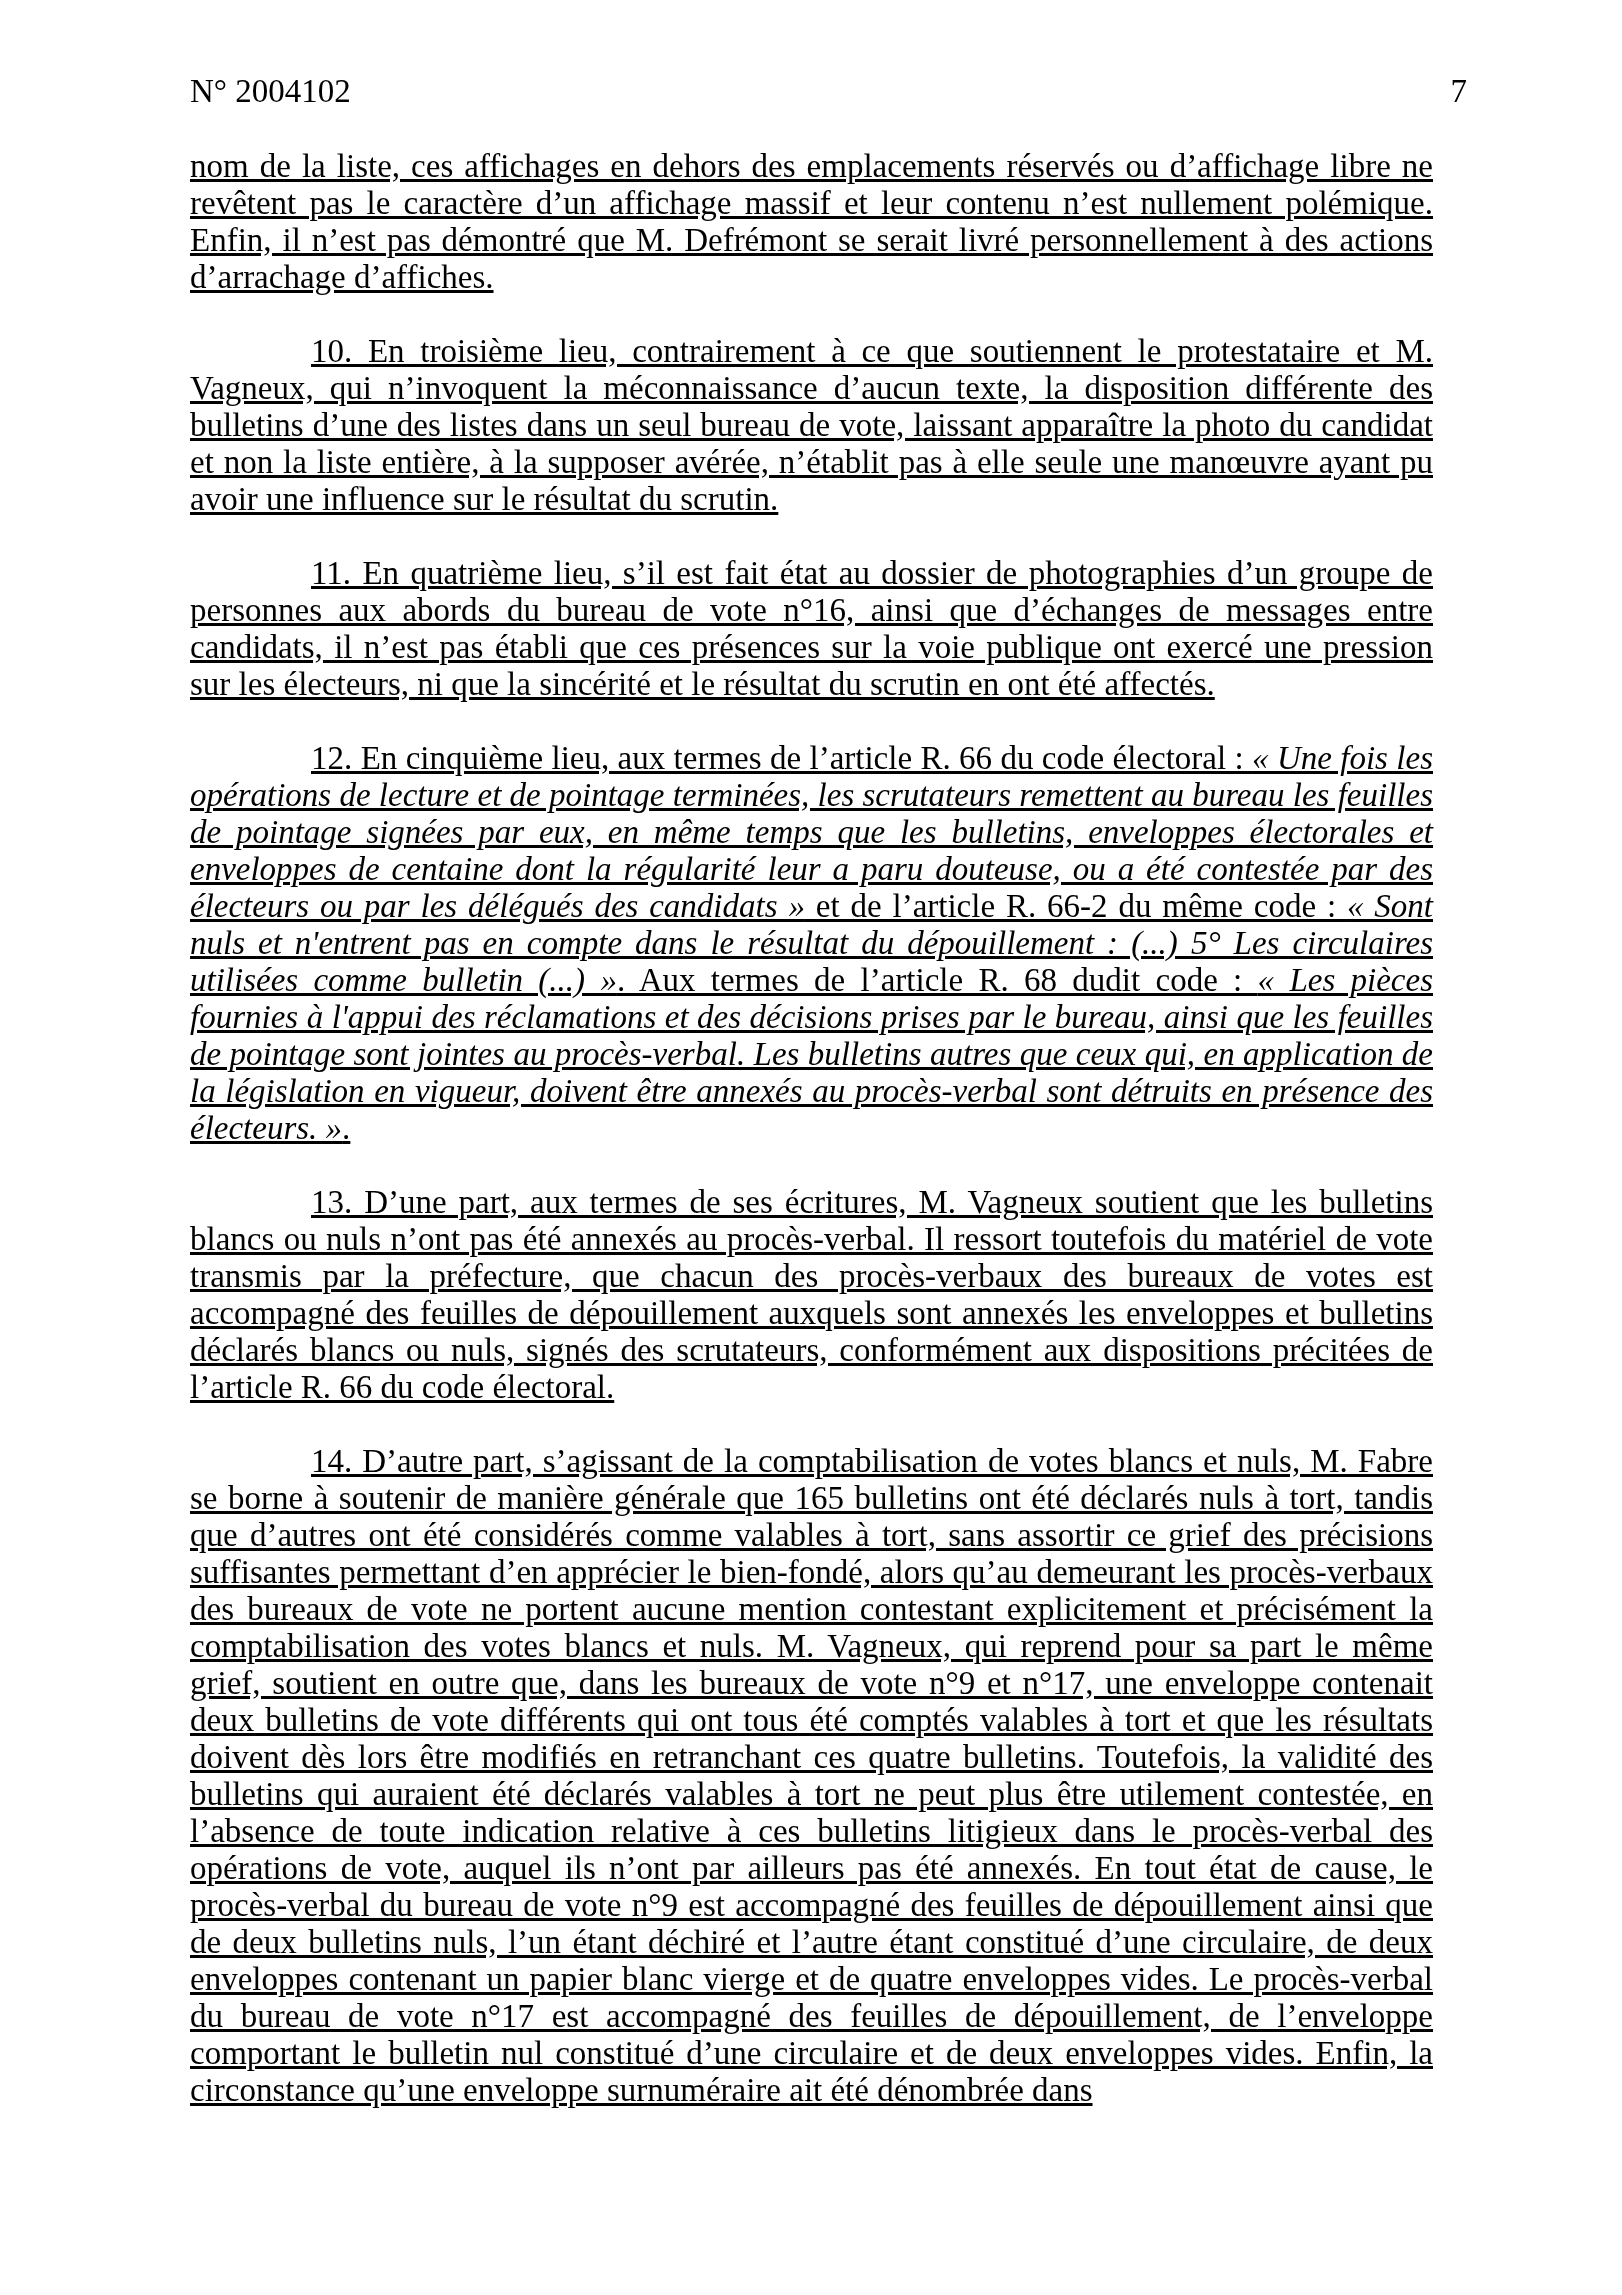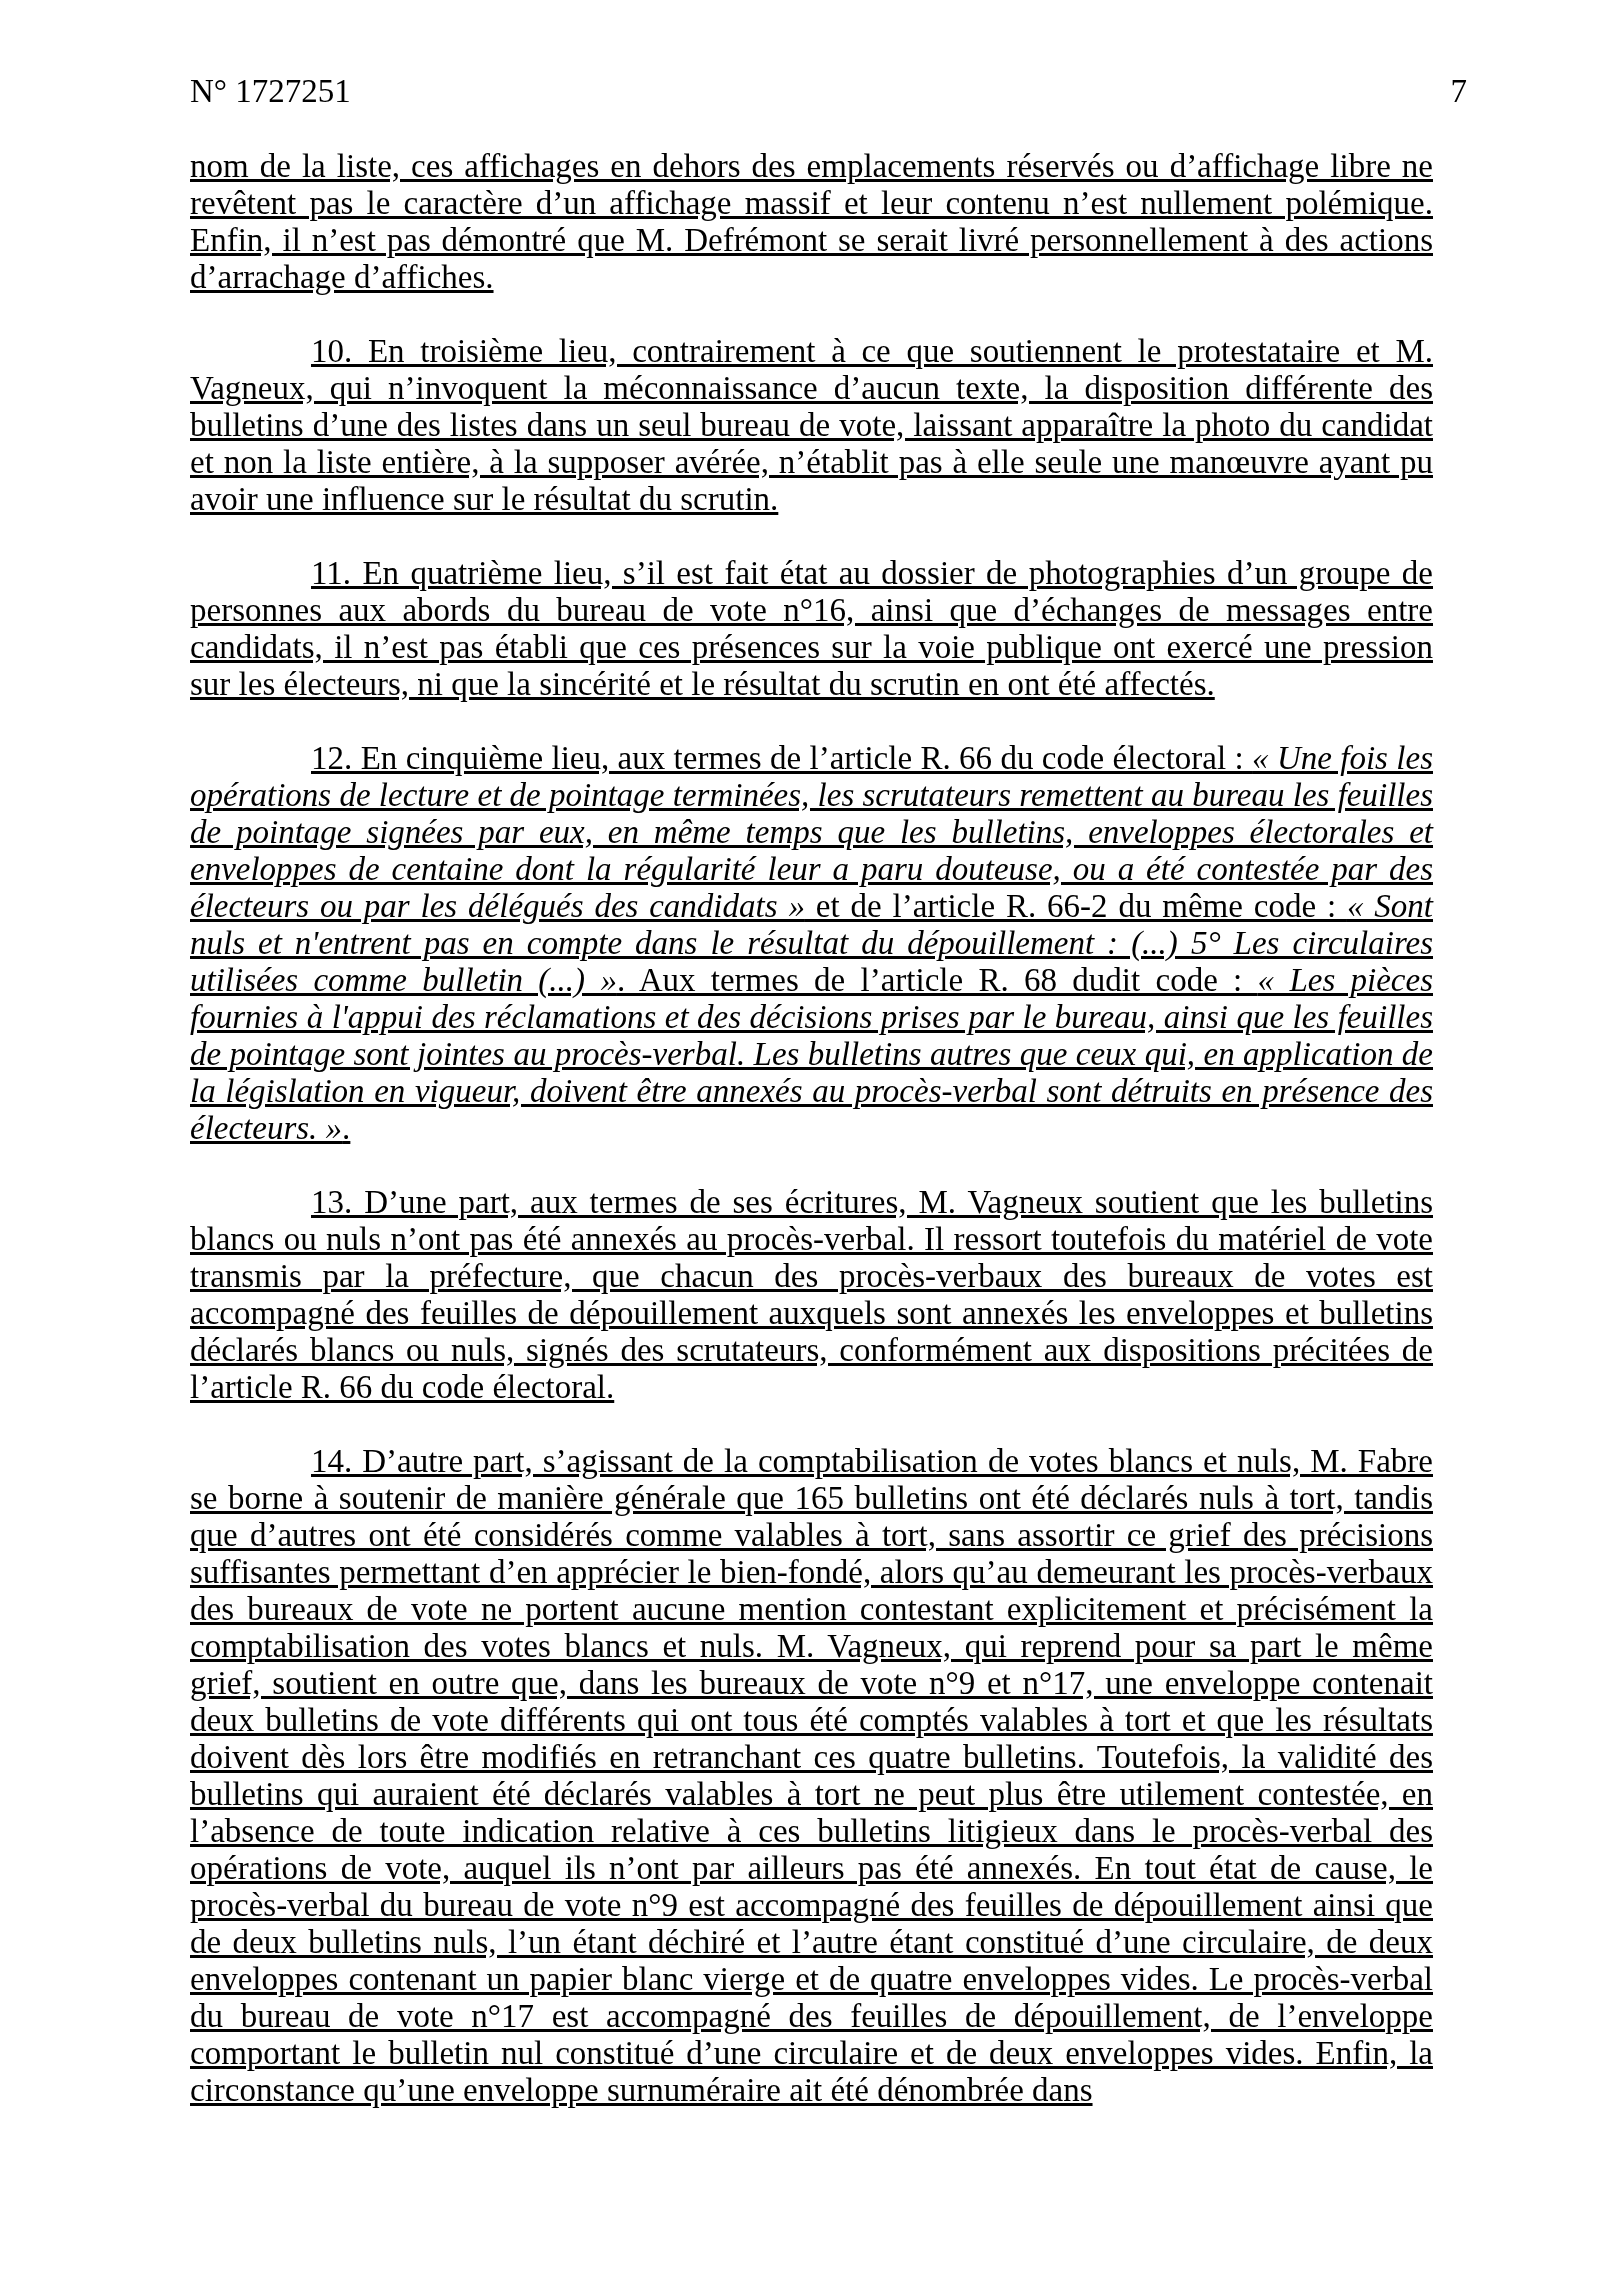--- a/index.html
+++ b/index.html
@@ -45,21 +45,21 @@
   }
   .content em {
     font-style: italic;
   }
 </style>
 </head>
 <body>
 
 <div class="page">
   <div class="header">
-    <span>N° 1727251</span>
+    <span>N° 2004102</span>
     <span>7</span>
   </div>
   <div class="content">
       <p class=""><span>nom de la liste, ces affichages en dehors des emplacements réservés ou d’affichage libre ne revêtent pas le caractère d’un affichage massif et leur contenu n’est nullement polémique. Enfin, il n’est pas démontré que M. Defrémont se serait livré personnellement à des actions d’arrachage d’affiches.</span></p>
       <p class="indent"><span>10. En troisième lieu, contrairement à ce que soutiennent le protestataire et M. Vagneux, qui n’invoquent la méconnaissance d’aucun texte, la disposition différente des bulletins d’une des listes dans un seul bureau de vote, laissant apparaître la photo du candidat et non la liste entière, à la supposer avérée, n’établit pas à elle seule une manœuvre ayant pu avoir une influence sur le résultat du scrutin.</span></p>
       <p class="indent"><span>11. En quatrième lieu, s’il est fait état au dossier de photographies d’un groupe de personnes aux abords du bureau de vote n°16, ainsi que d’échanges de messages entre candidats, il n’est pas établi que ces présences sur la voie publique ont exercé une pression sur les électeurs, ni que la sincérité et le résultat du scrutin en ont été affectés.</span></p>
       <p class="indent"><span>12. En cinquième lieu, aux termes de l’article R. 66 du code électoral : </span><em>« Une fois les opérations de lecture et de pointage terminées, les scrutateurs remettent au bureau les feuilles de pointage signées par eux, en même temps que les bulletins, enveloppes électorales et enveloppes de centaine dont la régularité leur a paru douteuse, ou a été contestée par des électeurs ou par les délégués des candidats »</em><span> et de l’article R. 66-2 du même code : </span><em>« Sont nuls et n'entrent pas en compte dans le résultat du dépouillement : (...) 5° Les circulaires utilisées comme bulletin (...) »</em><span>. Aux termes de l’article R. 68 dudit code : </span><em>« Les pièces fournies à l'appui des réclamations et des décisions prises par le bureau, ainsi que les feuilles de pointage sont jointes au procès-verbal. Les bulletins autres que ceux qui, en application de la législation en vigueur, doivent être annexés au procès-verbal sont détruits en présence des électeurs. »</em><span>.</span></p>
       <p class="indent"><span>13. D’une part, aux termes de ses écritures, M. Vagneux soutient que les bulletins blancs ou nuls n’ont pas été annexés au procès-verbal. Il ressort toutefois du matériel de vote transmis par la préfecture, que chacun des procès-verbaux des bureaux de votes est accompagné des feuilles de dépouillement auxquels sont annexés les enveloppes et bulletins déclarés blancs ou nuls, signés des scrutateurs, conformément aux dispositions précitées de l’article R. 66 du code électoral.</span></p>
       <p class="indent"><span>14. D’autre part, s’agissant de la comptabilisation de votes blancs et nuls, M. Fabre se borne à soutenir de manière générale que 165 bulletins ont été déclarés nuls à tort, tandis que d’autres ont été considérés comme valables à tort, sans assortir ce grief des précisions suffisantes permettant d’en apprécier le bien-fondé, alors qu’au demeurant les procès-verbaux des bureaux de vote ne portent aucune mention contestant explicitement et précisément la comptabilisation des votes blancs et nuls. M. Vagneux, qui reprend pour sa part le même grief, soutient en outre que, dans les bureaux de vote n°9 et n°17, une enveloppe contenait deux bulletins de vote différents qui ont tous été comptés valables à tort et que les résultats doivent dès lors être modifiés en retranchant ces quatre bulletins. Toutefois, la validité des bulletins qui auraient été déclarés valables à tort ne peut plus être utilement contestée, en l’absence de toute indication relative à ces bulletins litigieux dans le procès-verbal des opérations de vote, auquel ils n’ont par ailleurs pas été annexés. En tout état de cause, le procès-verbal du bureau de vote n°9 est accompagné des feuilles de dépouillement ainsi que de deux bulletins nuls, l’un étant déchiré et l’autre étant constitué d’une circulaire, de deux enveloppes contenant un papier blanc vierge et de quatre enveloppes vides. Le procès-verbal du bureau de vote n°17 est accompagné des feuilles de dépouillement, de l’enveloppe comportant le bulletin nul constitué d’une circulaire et de deux enveloppes vides. Enfin, la circonstance qu’une enveloppe surnuméraire ait été dénombrée dans</span></p>
     </div>

